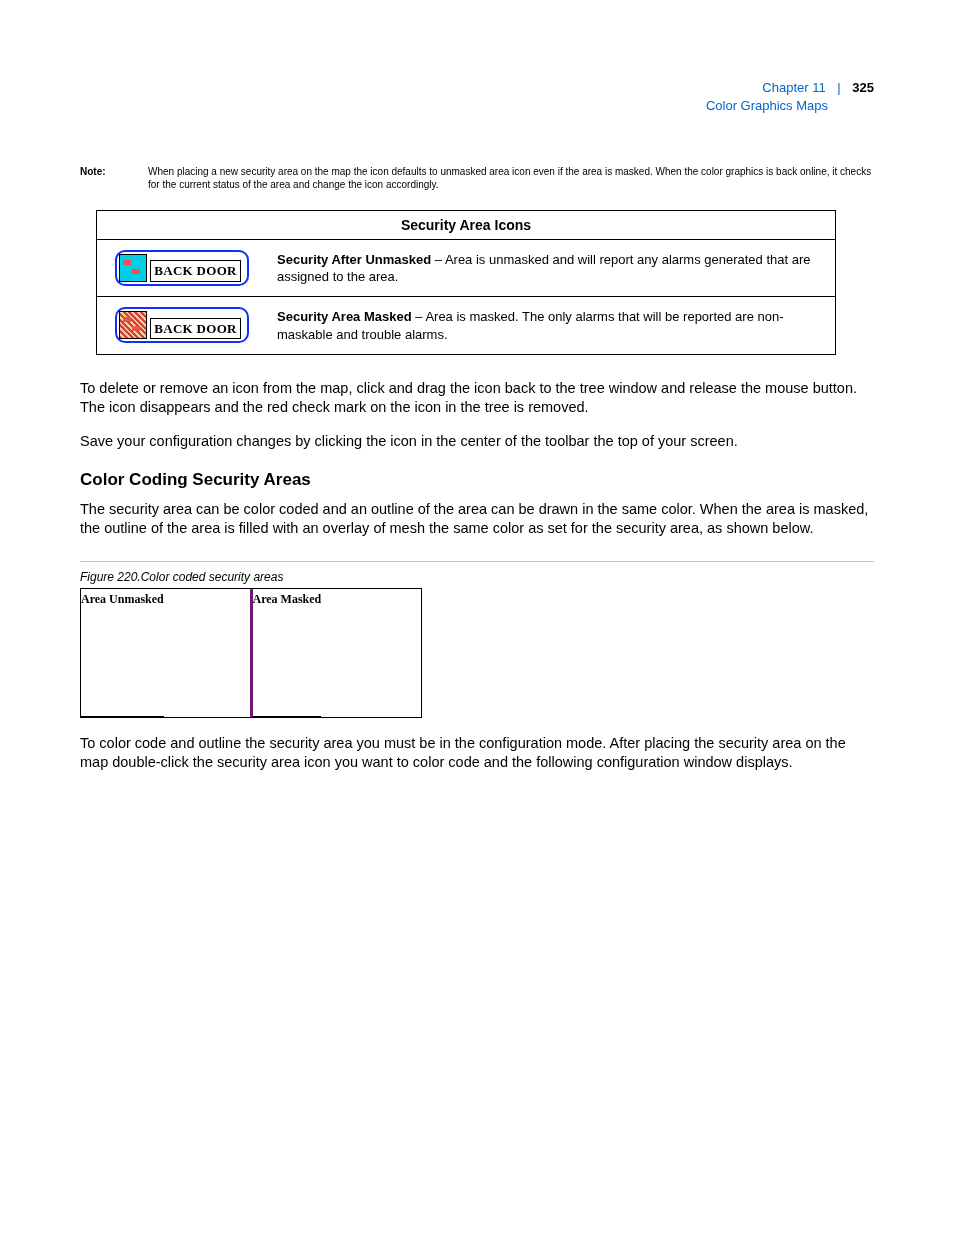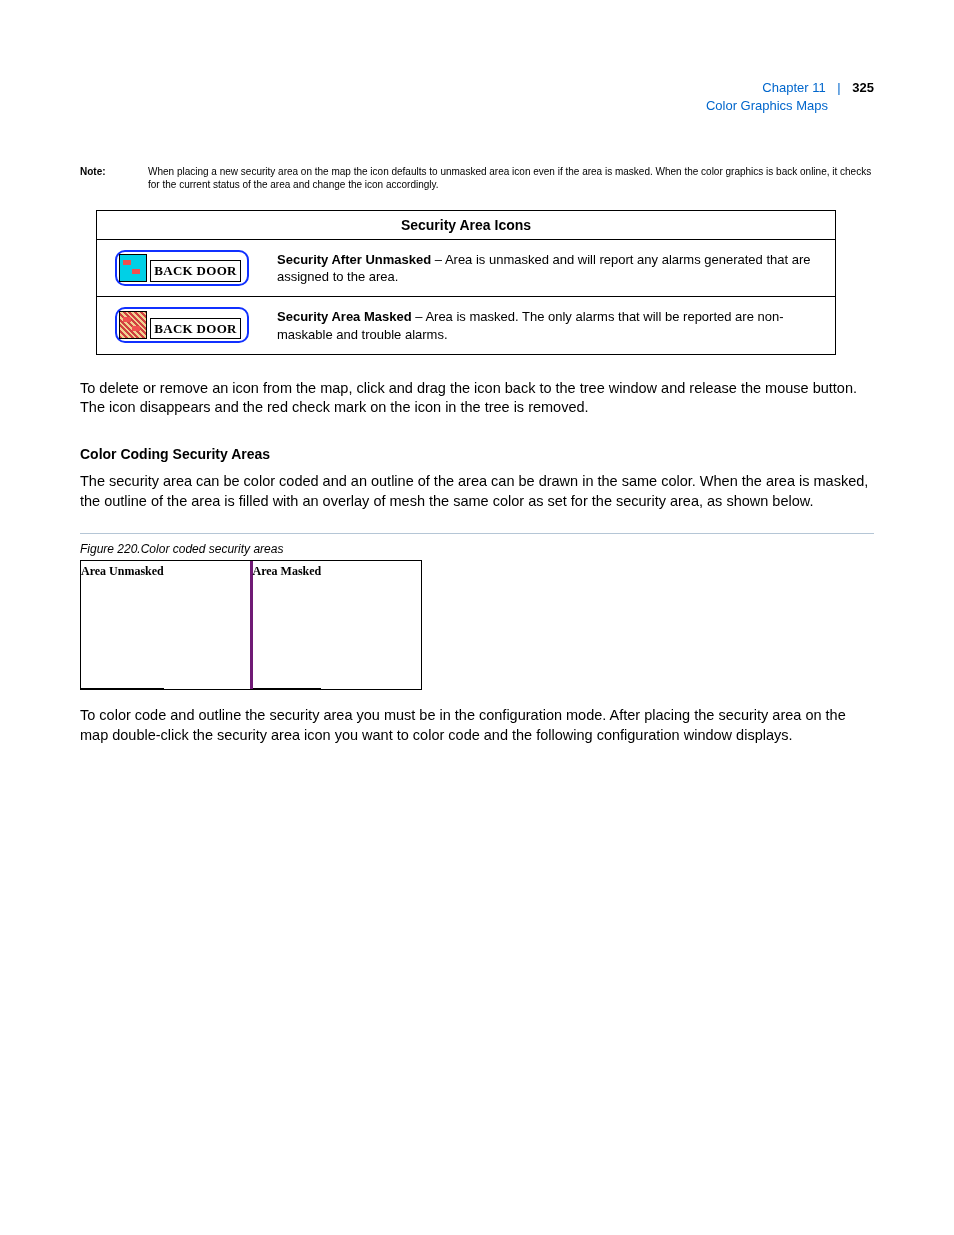--- a/index.html
+++ b/index.html
@@ -102,23 +102,23 @@
     background: #fff;
     letter-spacing: 0.3px;
   }
 
   p.body {
     font-size: 14.5px;
     line-height: 1.35;
     margin: 0 0 14px 0;
   }
   h4.sub {
-    font-size: 14px;
-    font-weight: bold;
-    margin: 28px 0 10px 0;
+    font-size: 17px;
+    font-weight: bold;
+    margin: 18px 0 10px 0;
   }
 
   hr.thin {
     border: none;
     border-top: 1px solid #b5c6d6;
     margin: 22px 0 8px 0;
   }
 
   .figcap { font-style: italic; font-size: 12px; margin: 0 0 4px 0; }
 
@@ -229,20 +229,21 @@
         </span>
       </td>
       <td>
         <b>Security Area Masked</b><span> – Area is masked. The only alarms that will be reported are non-maskable and trouble alarms.</span>
       </td>
     </tr>
   </tbody>
     </table>
 
   <p class="body">To delete or remove an icon from the map, click and drag the icon back to the tree window and release the mouse button. The icon disappears and the red check mark on the icon in the tree is removed.</p>
+  <p class="body">Save your configuration changes by clicking the icon in the center of the toolbar the top of your screen.</p>
 
   <h4 class="sub">Color Coding Security Areas</h4>
 
   <p class="body">The security area can be color coded and an outline of the area can be drawn in the same color. When the area is masked, the outline of the area is filled with an overlay of mesh the same color as set for the security area, as shown below.</p>
 
   <hr class="thin">
 
   <p class="figcap">Figure 220.Color coded security areas</p>
 
   <div class="fig220">

